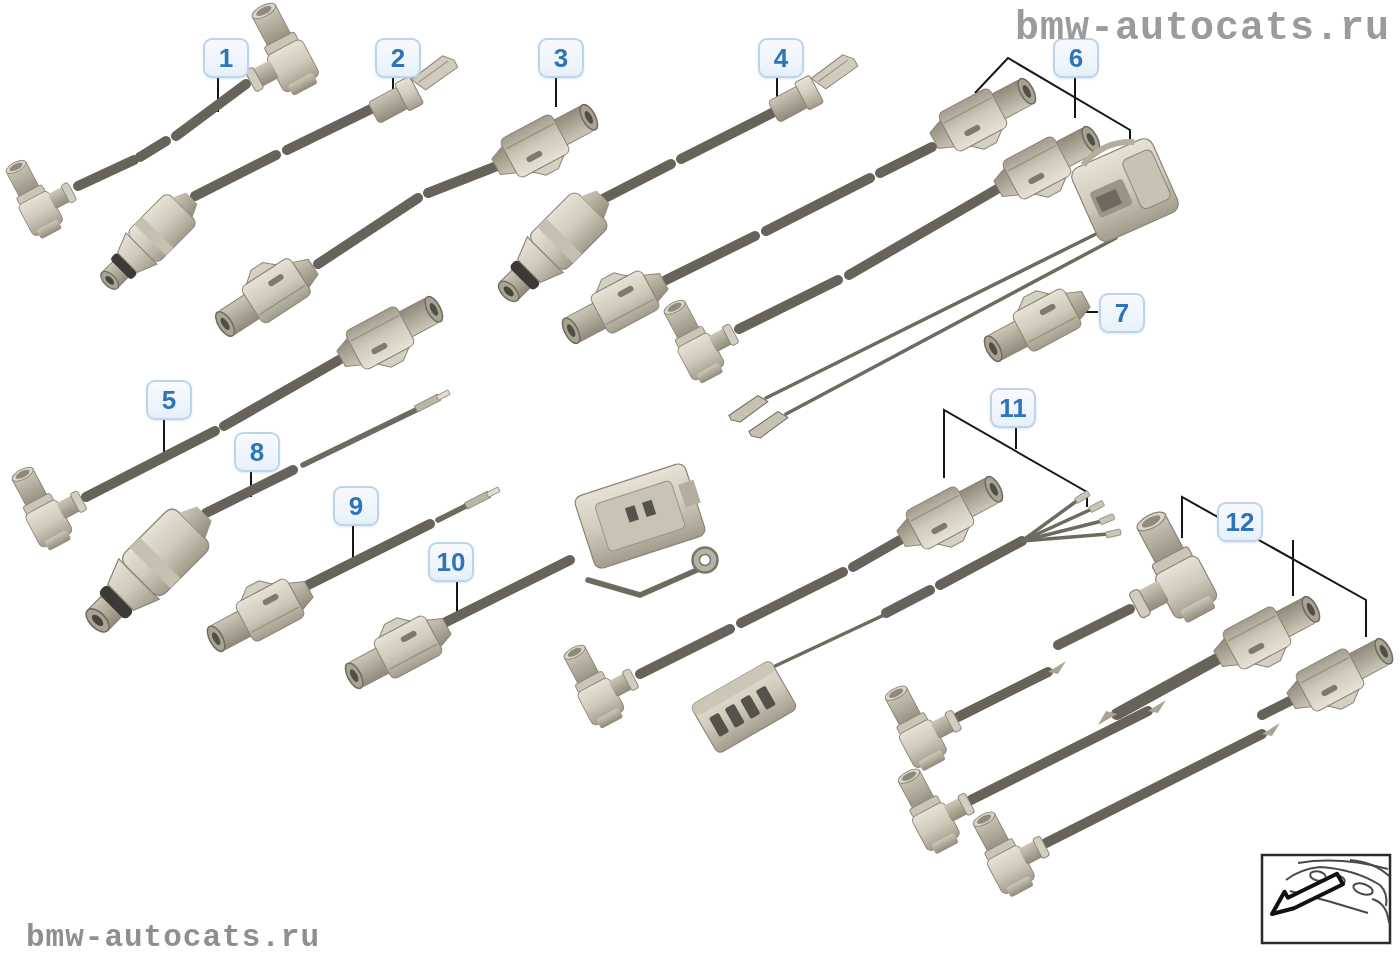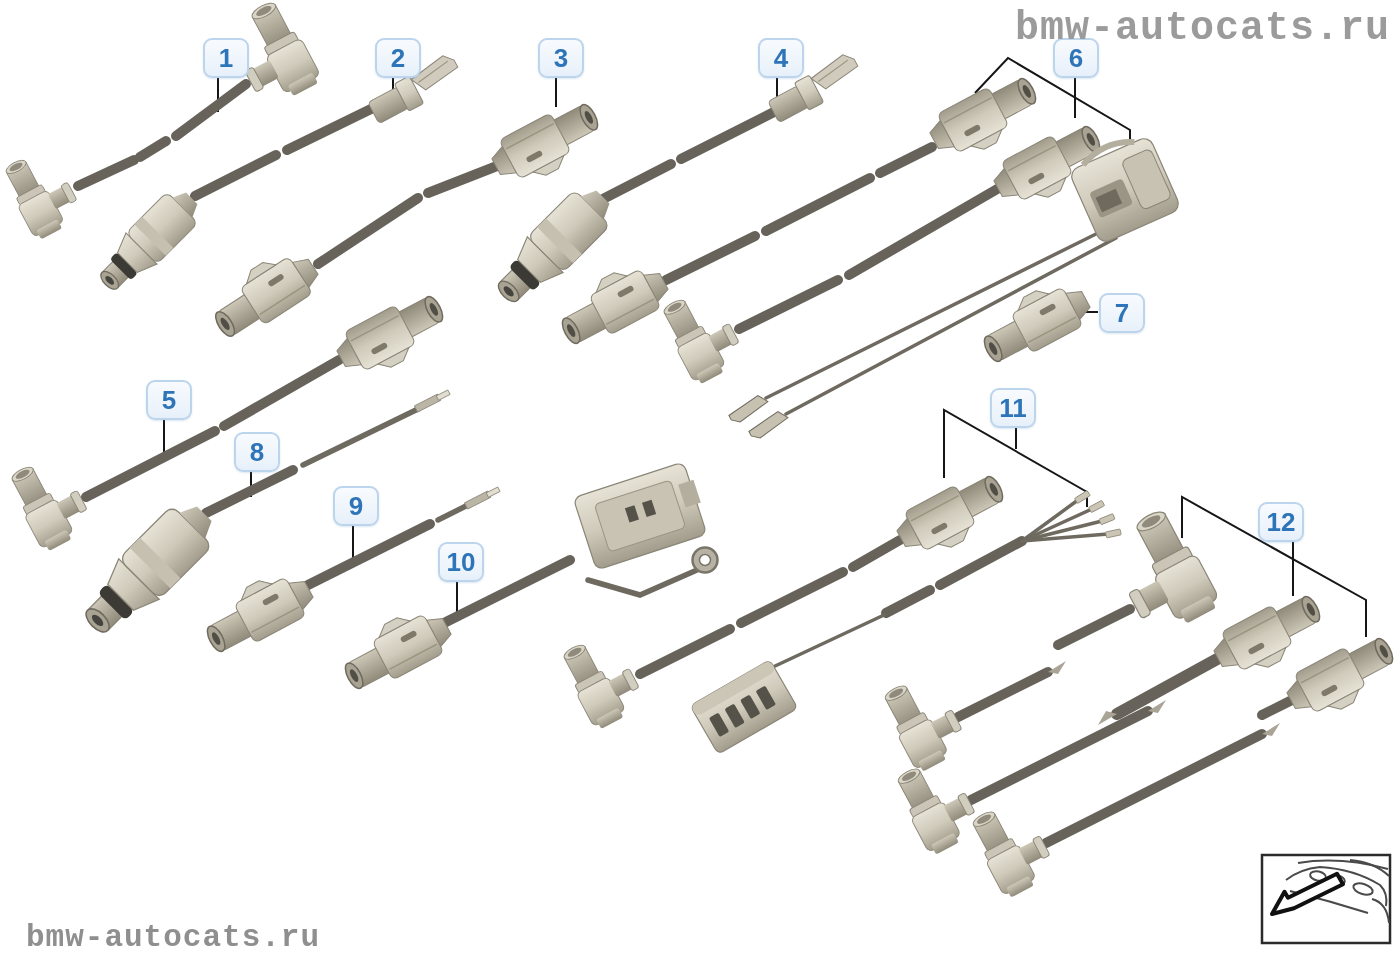--- a/index.html
+++ b/index.html
@@ -280,20 +280,20 @@
 
 <div class="plabel" style="left:203px;top:38px">1</div>
 <div class="plabel" style="left:375px;top:38px">2</div>
 <div class="plabel" style="left:538px;top:38px">3</div>
 <div class="plabel" style="left:758px;top:38px">4</div>
 <div class="plabel" style="left:146px;top:380px">5</div>
 <div class="plabel" style="left:1053px;top:38px">6</div>
 <div class="plabel" style="left:1099px;top:293px">7</div>
 <div class="plabel" style="left:234px;top:432px">8</div>
 <div class="plabel" style="left:333px;top:486px">9</div>
-<div class="plabel" style="left:438px;top:542px">10</div>
+<div class="plabel" style="left:428px;top:542px">10</div>
 <div class="plabel" style="left:990px;top:388px">11</div>
-<div class="plabel" style="left:1258px;top:502px">12</div>
+<div class="plabel" style="left:1217px;top:502px">12</div>
 
 <div class="wm wm-tr">bmw-autocats.ru</div>
 <div class="wm wm-bl">bmw-autocats.ru</div>
 
 </div>
 
 </body></html>

